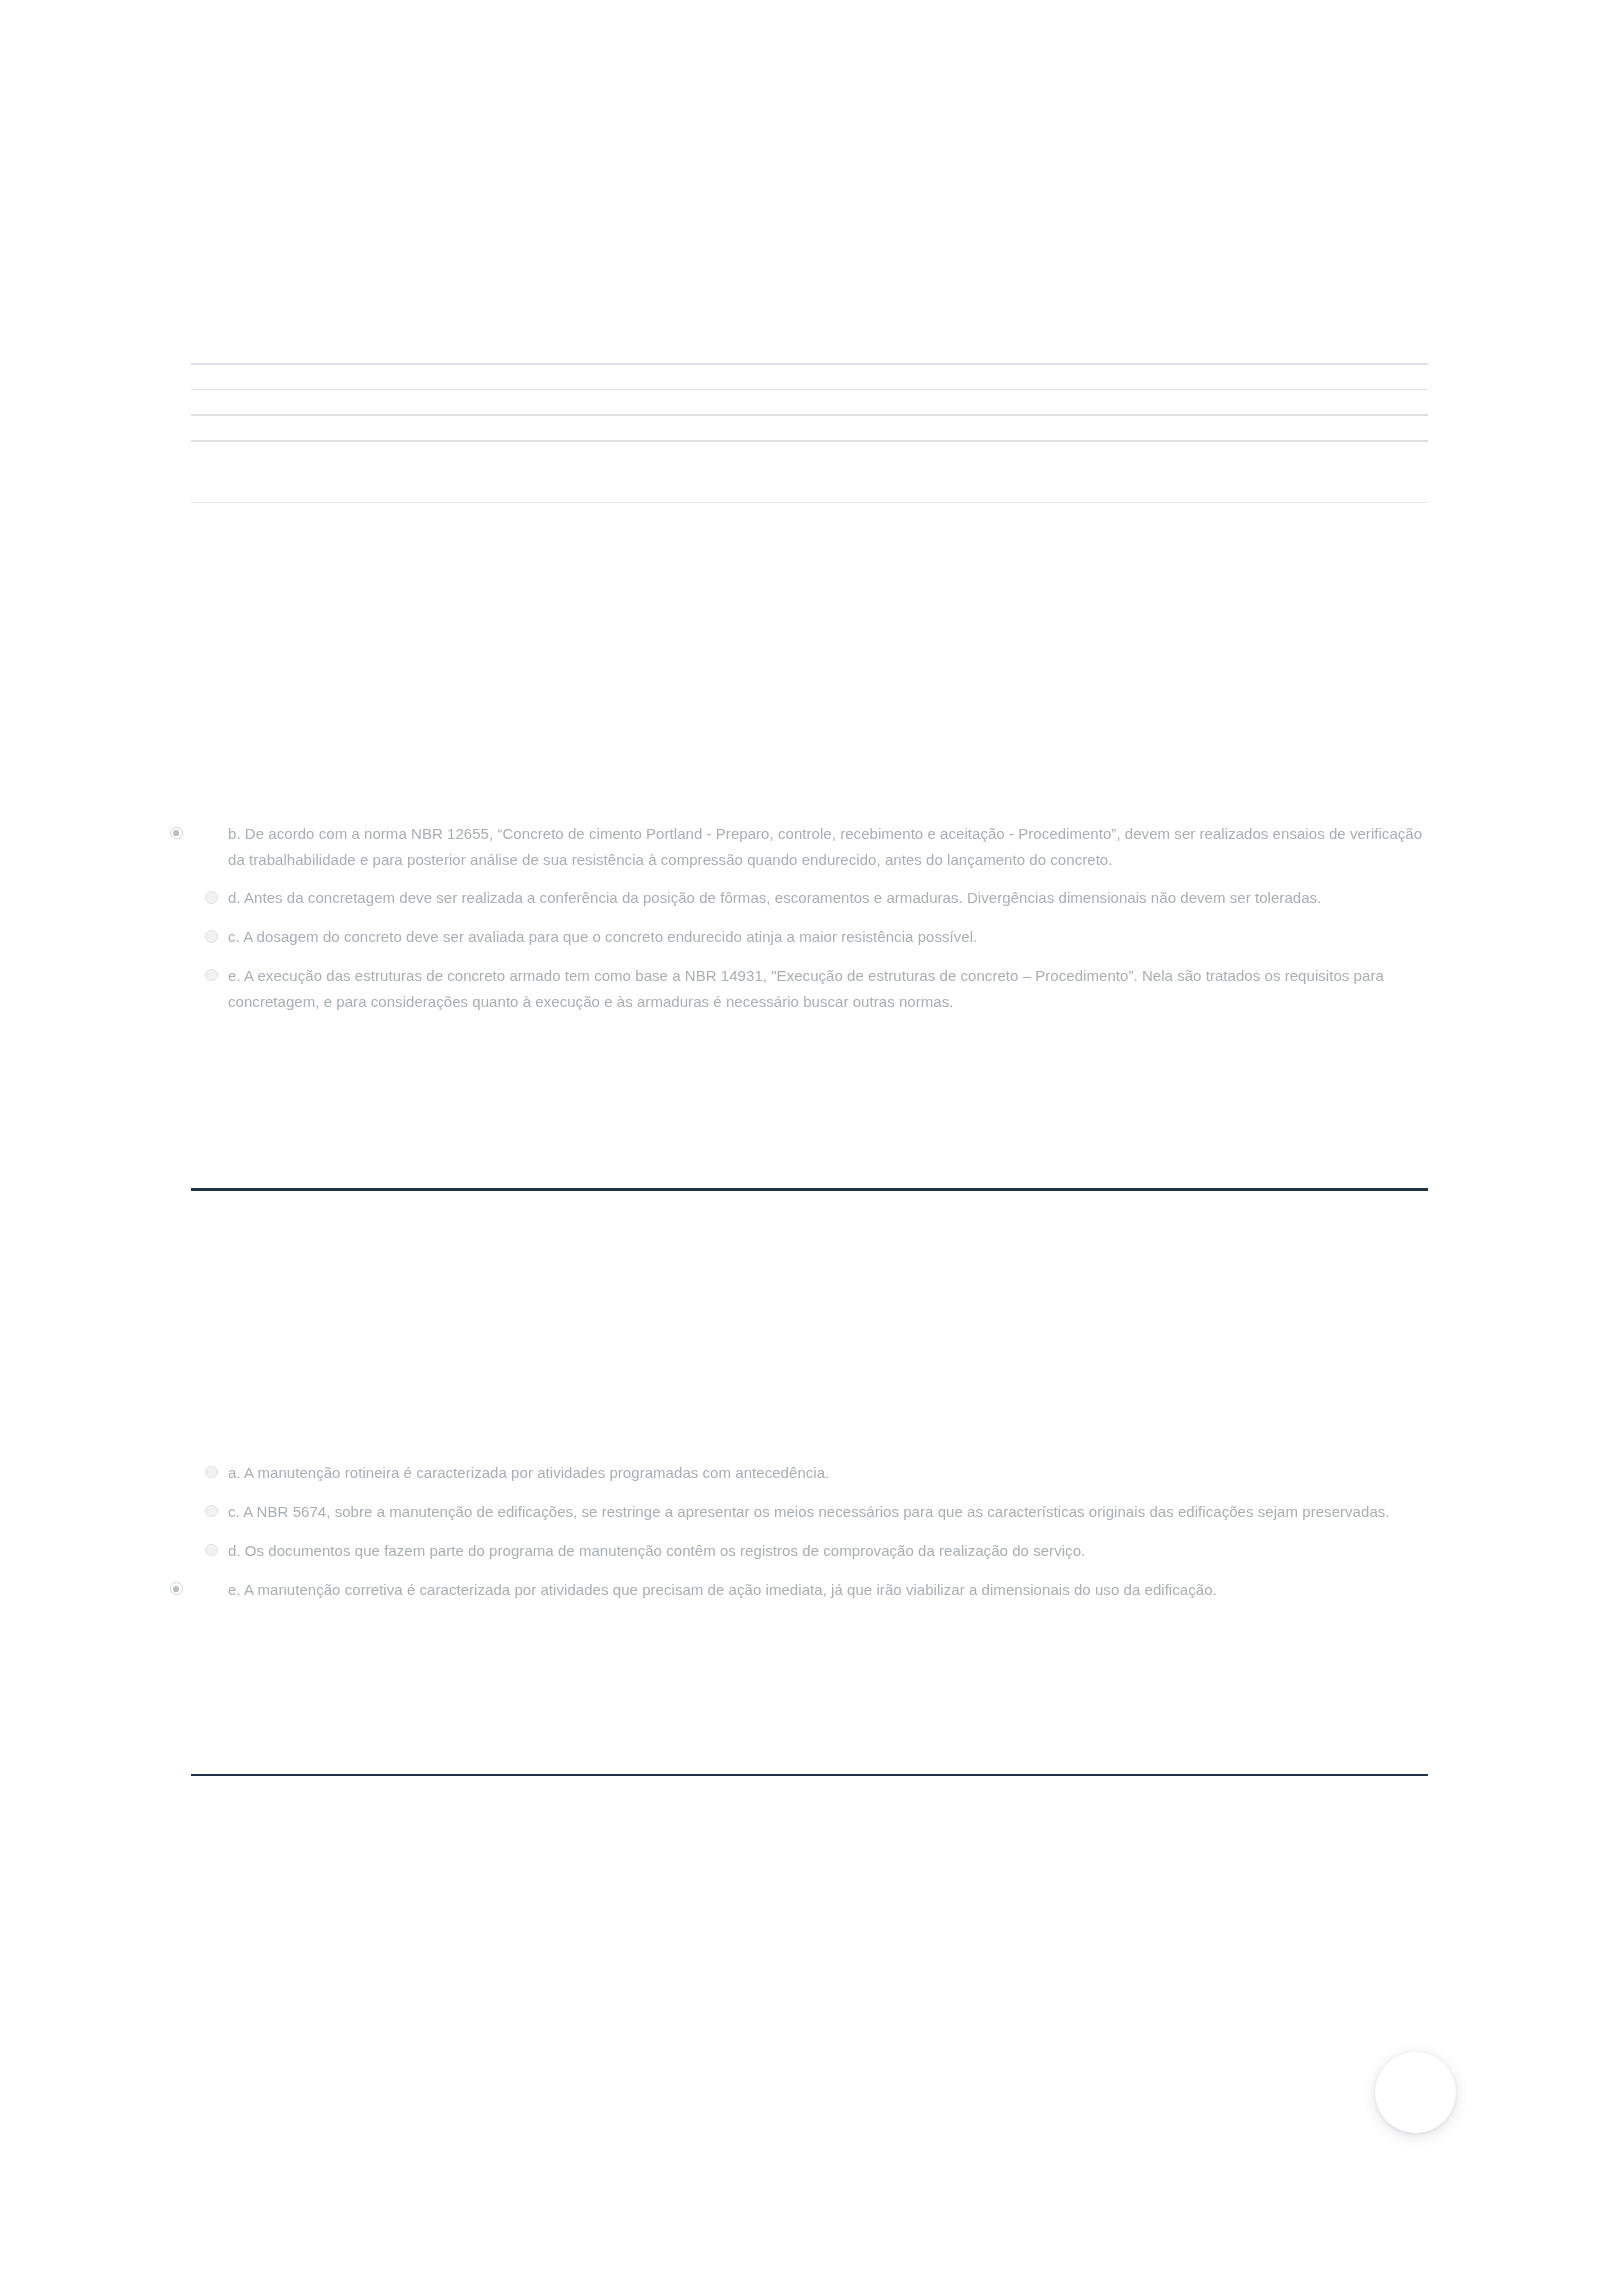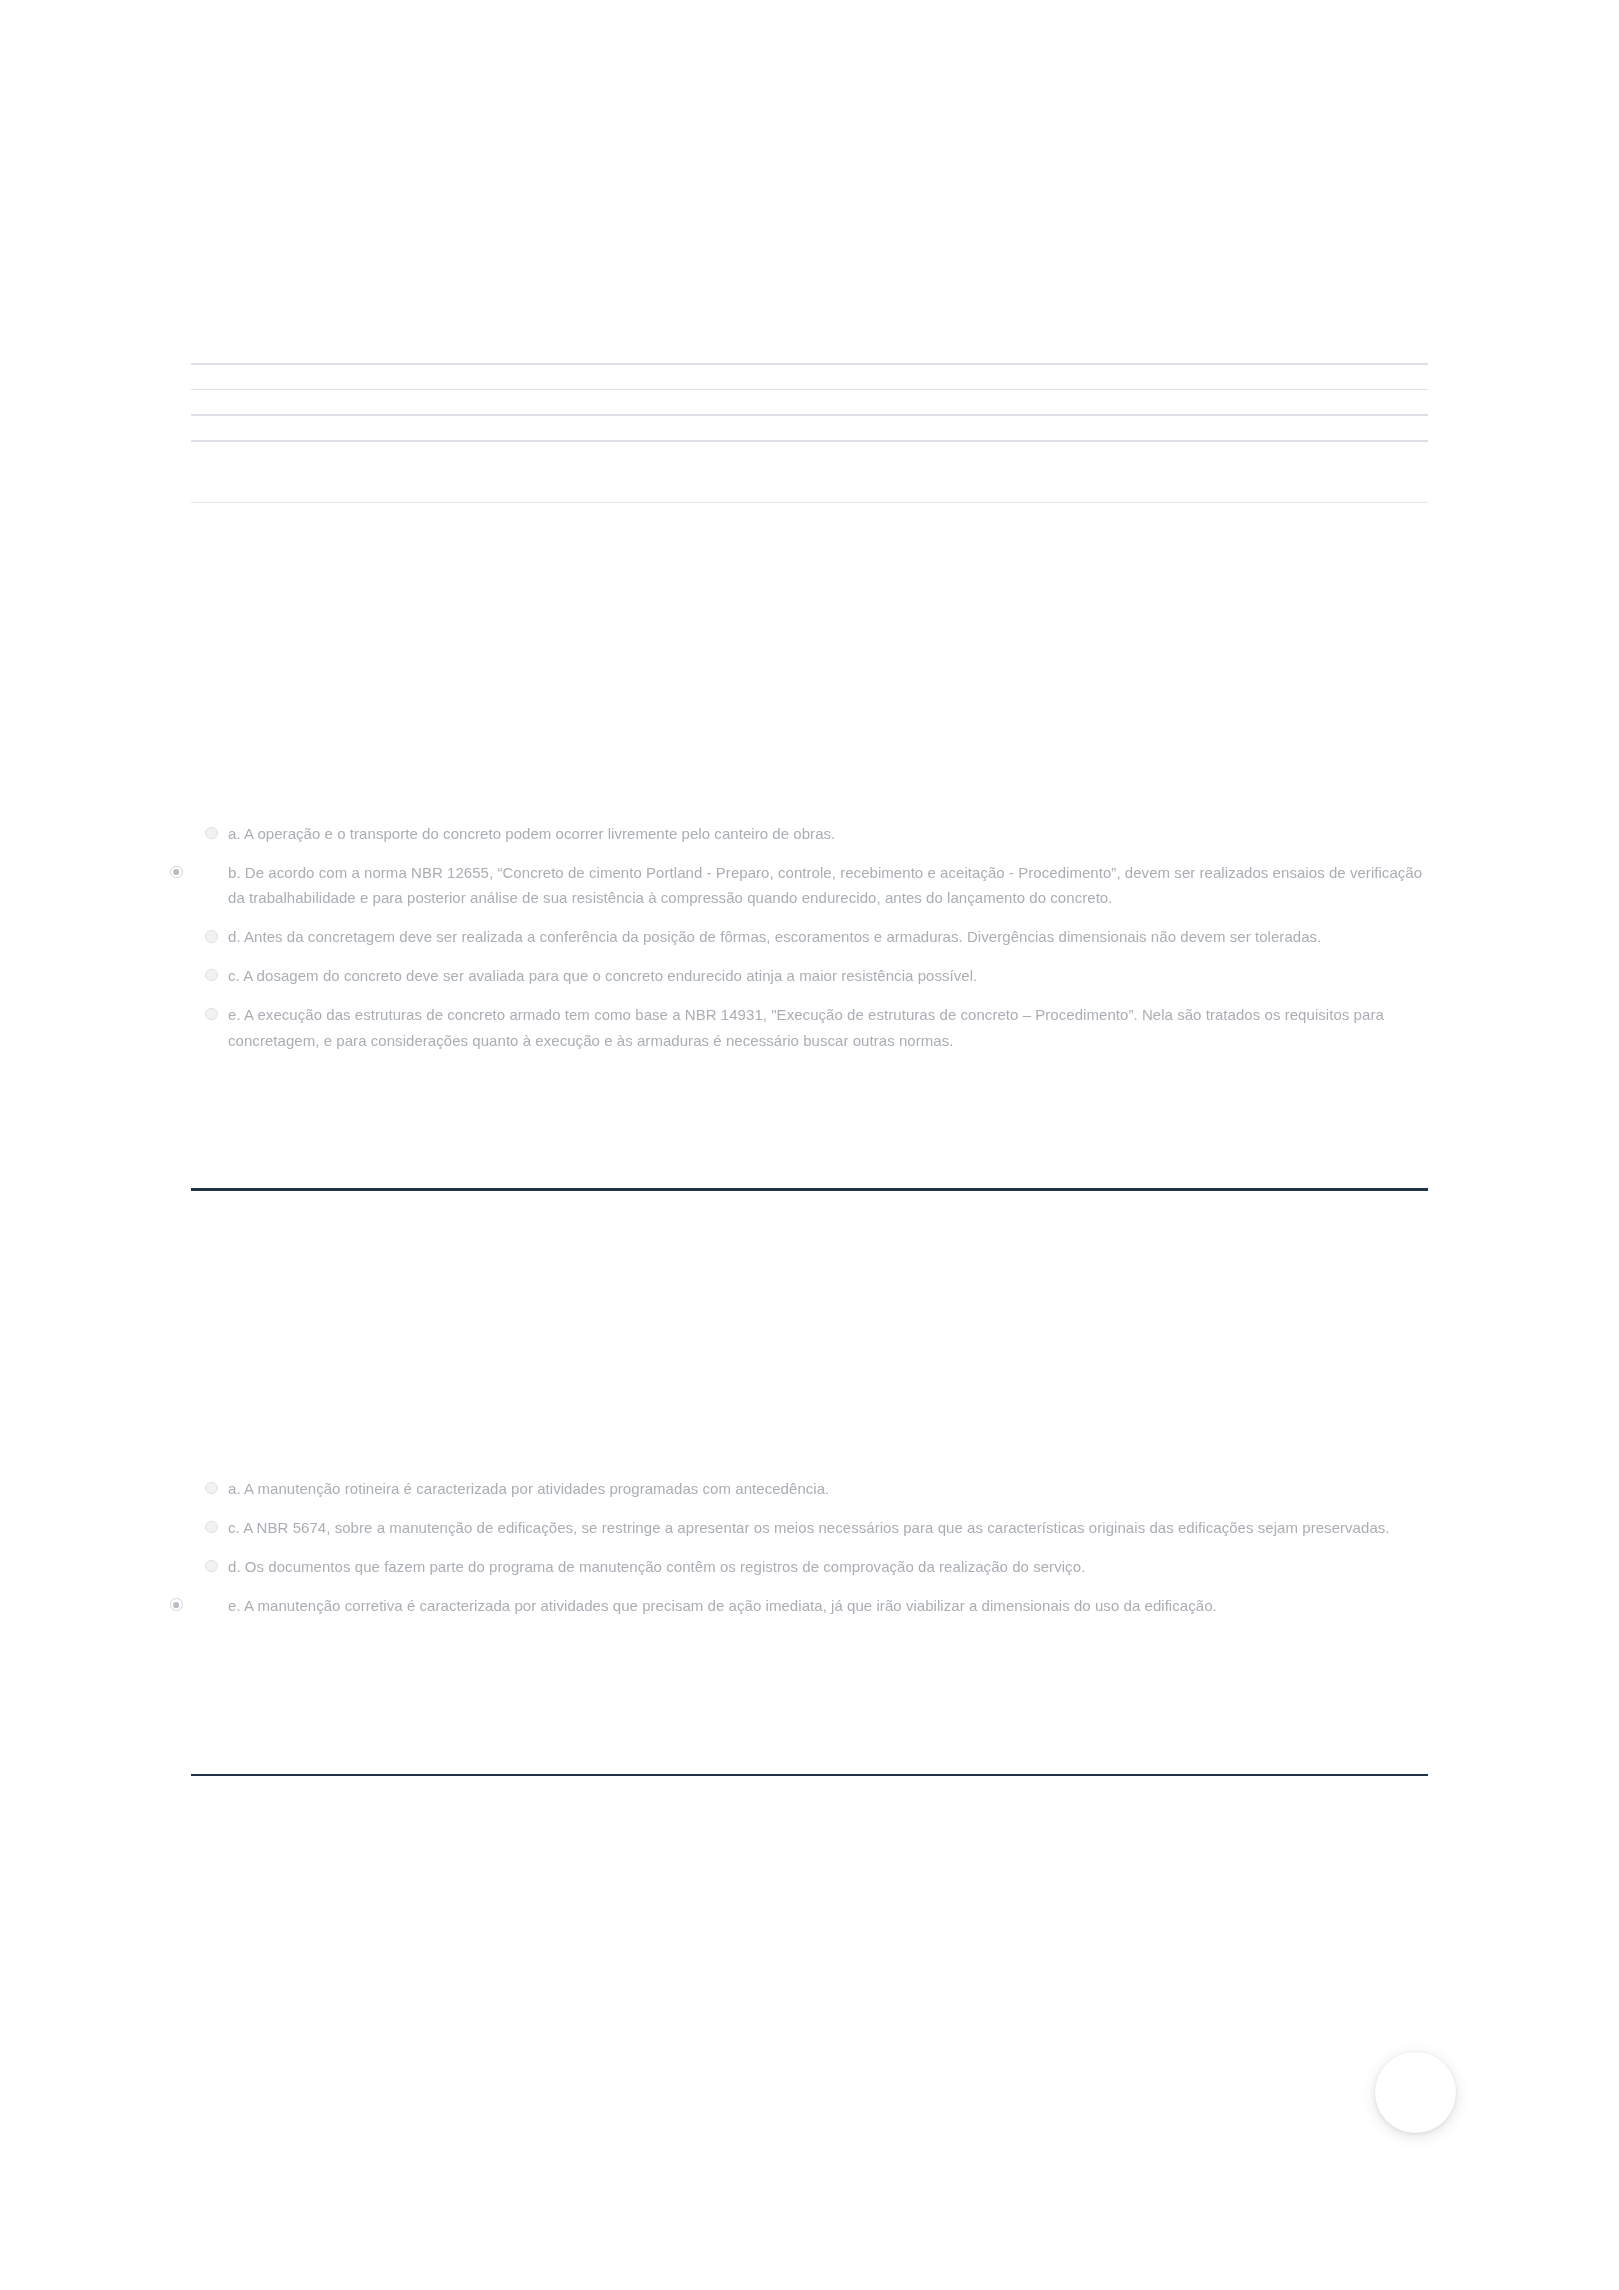--- a/index.html
+++ b/index.html
@@ -39,21 +39,21 @@
   .rule.r4 { margin-top: 24px; }
   .rule.r5 { margin-top: 60px; height: 1px; background: #e4e7ea; }
 
   
   .question-block {
     position: absolute;
     left: 0;
     width: 1620px;
   }
   #question-block-1 { top: 821px; }
-  #question-block-2 { top: 1460px; margin-top: 16px; }
+  #question-block-2 { top: 1460px; }
 
   .options {
     position: relative;
     margin: 0;
     padding: 0;
     list-style: none;
   }
 
   .option {
     position: relative;
@@ -142,24 +142,20 @@
   <div class="rule-stack">
     <div class="rule r1"></div>
     <div class="rule r2"></div>
     <div class="rule r3"></div>
     <div class="rule r4"></div>
     <div class="rule r5"></div>
   </div>
 
   <div class="question-block" id="question-block-1">
     <ul class="options">
-      <li class="option">
-        <span class="radio"></span>
-        <span class="option-text">a. A operação e o transporte do concreto podem ocorrer livremente pelo canteiro de obras.</span>
-      </li>
       <li class="option selected">
         <span class="radio"></span>
         <span class="option-text">b. De acordo com a norma NBR 12655, “Concreto de cimento Portland - Preparo, controle, recebimento e aceitação - Procedimento”, devem ser realizados ensaios de verificação da trabalhabilidade e para posterior análise de sua resistência à compressão quando endurecido, antes do lançamento do concreto.</span>
       </li>
       <li class="option">
         <span class="radio"></span>
         <span class="option-text">d. Antes da concretagem deve ser realizada a conferência da posição de fôrmas, escoramentos e armaduras. Divergências dimensionais não devem ser toleradas.</span>
       </li>
       <li class="option">
         <span class="radio"></span>

